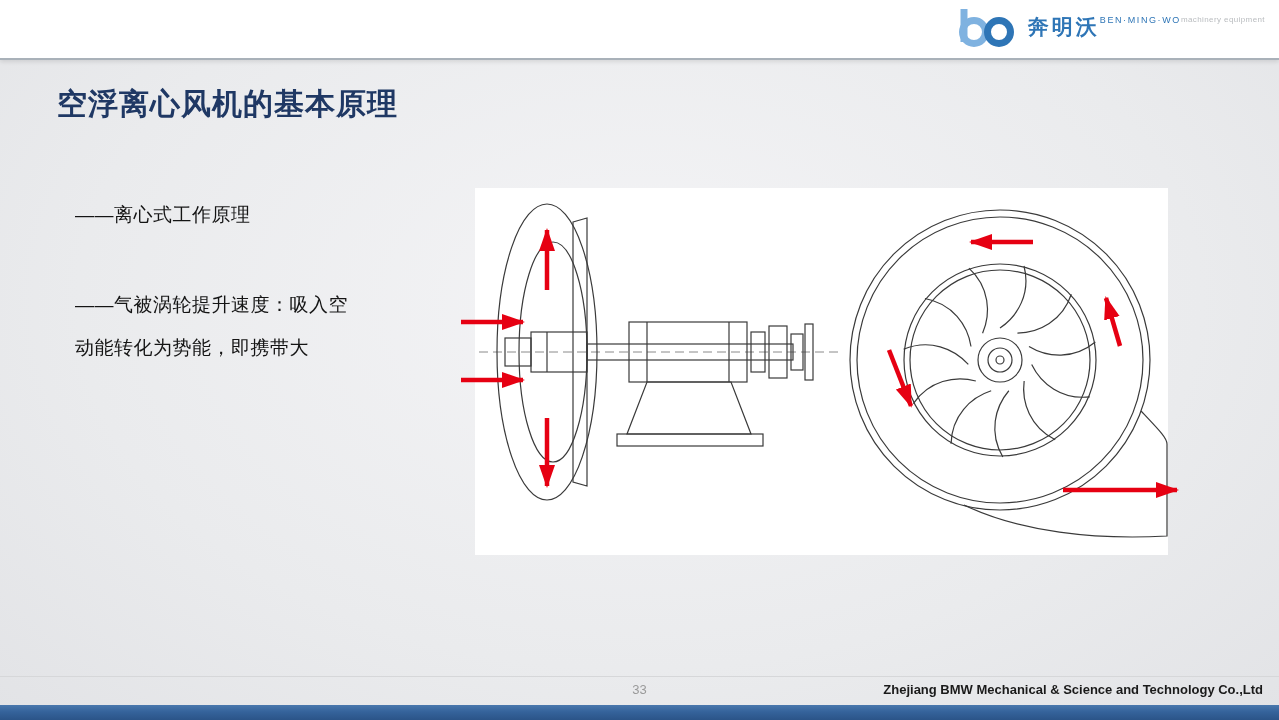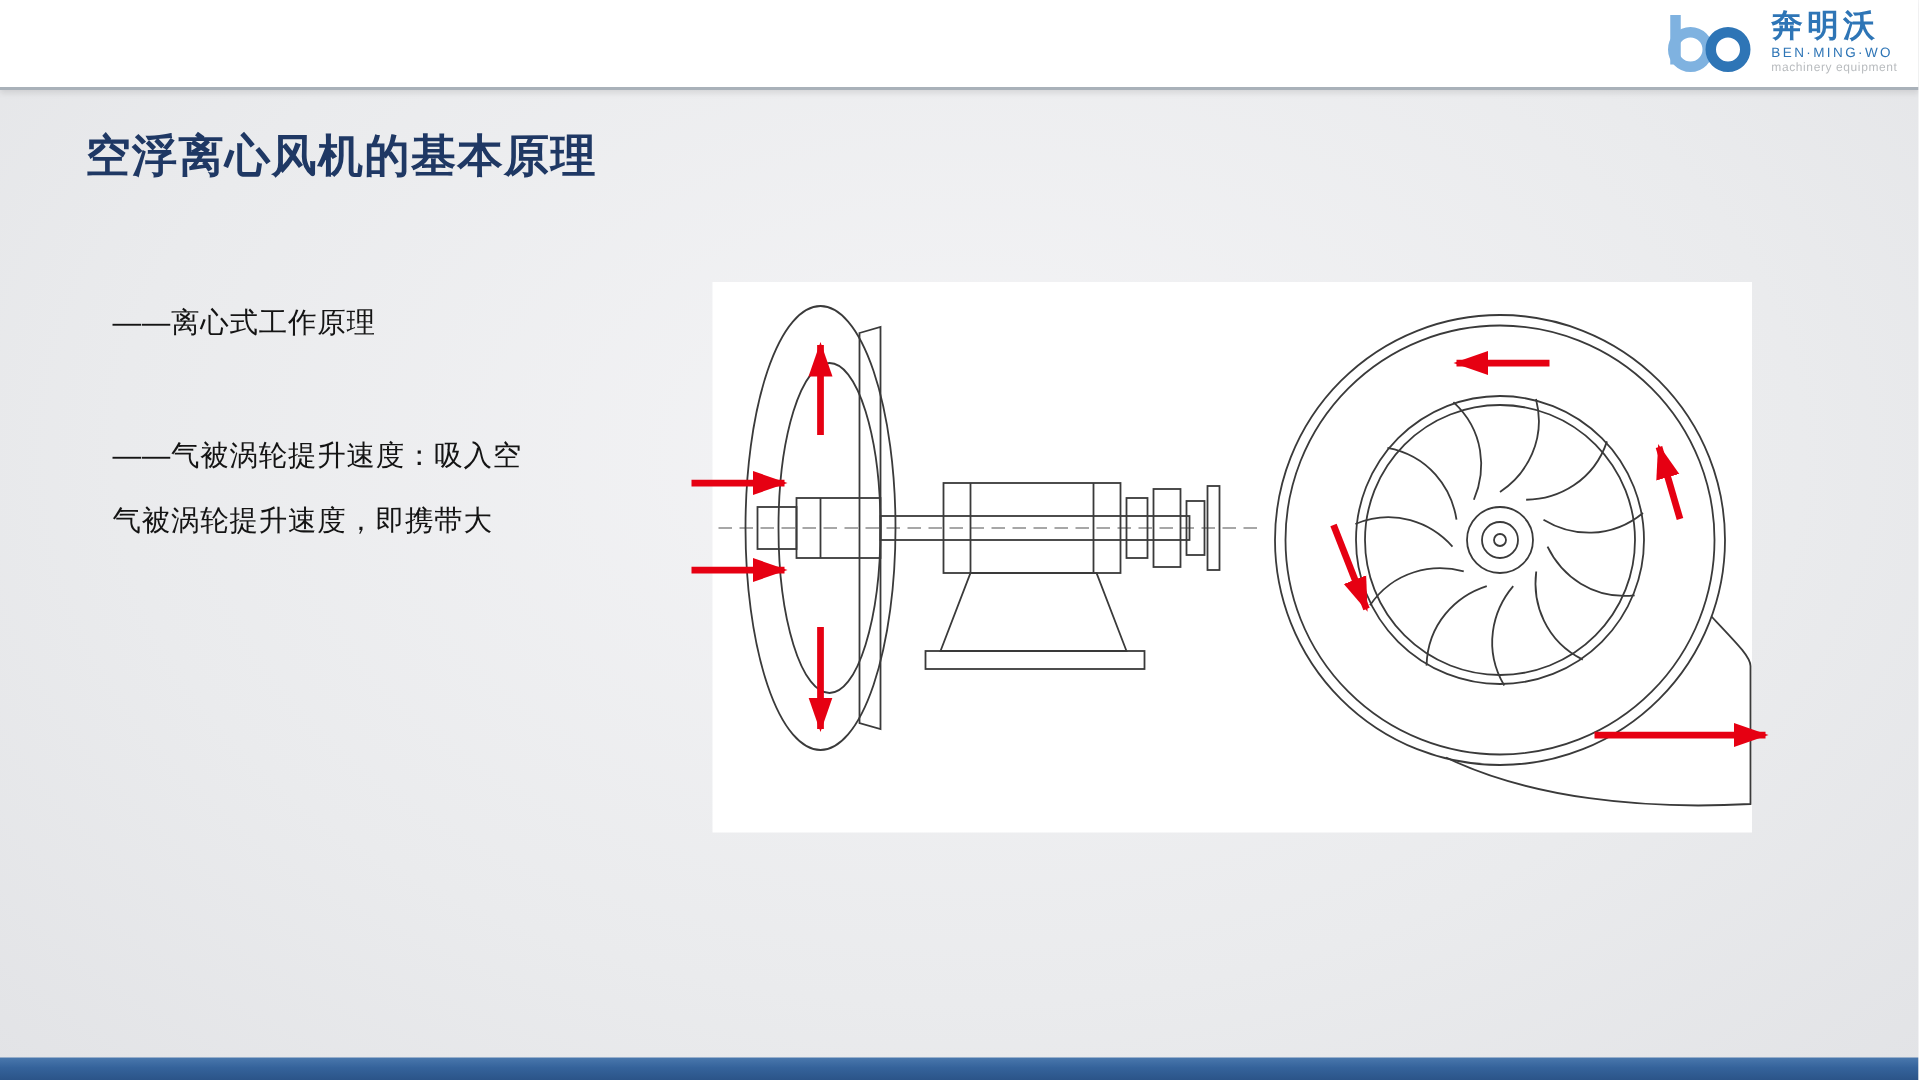--- a/index.html
+++ b/index.html
@@ -15,21 +15,21 @@
 
   
   .topbar {
     position:absolute; top:0; left:0; right:0; height:60px;
     background:#ffffff;
     border-bottom:2px solid #a9b1b9;
     box-shadow:0 2px 4px rgba(0,0,0,.10);
   }
   .logo { position:absolute; top:6px; right:14px; display:flex; align-items:center; gap:9px; }
   .logo-mark { display:block; }
-  .logo-text { display:flex; flex-direction:column; line-height:1.15; }
+  .logo-text { display:flex; flex-direction:row; line-height:1.15; }
   .brand-cn { color:#2e75b6; font-weight:bold; font-size:21px; letter-spacing:3px; }
   .brand-en { color:#2e75b6; font-weight:normal; font-size:9px; letter-spacing:1.6px; }
   .brand-tag { color:#b9bcbf; font-size:8px; letter-spacing:.4px; }
 
   
   .title {
     position:absolute; left:57px; top:84px;
     font-size:30px; font-weight:bold; color:#1f3864; letter-spacing:1px;
   }
   .lead {
@@ -89,21 +89,21 @@
         <div class="brand-tag">machinery equipment</div>
       </div>
     </div>
   </header>
 
   <h1 class="title">空浮离心风机的基本原理</h1>
 
   <p class="lead">——离心式工作原理</p>
   <div class="para">
     <div>——气被涡轮提升速度：吸入空</div>
-    <div>气被涡轮提升速度，即携带大</div>
+    <div>动能转化为势能，即携带大</div>
   </div>
 
   <figure class="panel">
     <svg width="693" height="367" viewBox="0 0 693 367">
       <defs>
         <marker id="ah" markerUnits="userSpaceOnUse" markerWidth="24" markerHeight="18" refX="21" refY="9" orient="auto">
           <path d="M0,1 L23,9 L0,17 Z" fill="#e60012"></path>
         </marker>
         <path id="blade" d="M0,-32 C 18,-44 31,-67 24,-94"></path>
       </defs>
@@ -160,15 +160,19 @@
         <line x1="72" y1="230" x2="72" y2="298" marker-end="url(#ah)"></line>
 
         <line x1="558" y1="54" x2="496" y2="54" marker-end="url(#ah)"></line>
         <line x1="645" y1="158" x2="631" y2="110" marker-end="url(#ah)"></line>
         <line x1="414" y1="162" x2="436" y2="218" marker-end="url(#ah)"></line>
         <line x1="588" y1="302" x2="702" y2="302" marker-end="url(#ah)"></line>
       </g>
     </svg>
   </figure>
 
+  <footer class="footer">
+    <div class="pagenum">33</div>
+    <div class="company">Zhejiang BMW Mechanical &amp; Science and Technology Co.,Ltd</div>
+  </footer>
   <div class="bottom-bar"></div>
 
 </div>
 
 </body></html>

